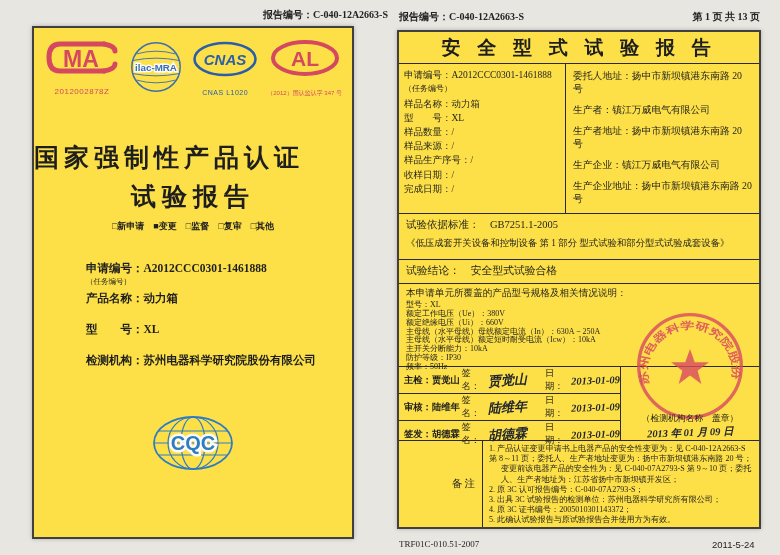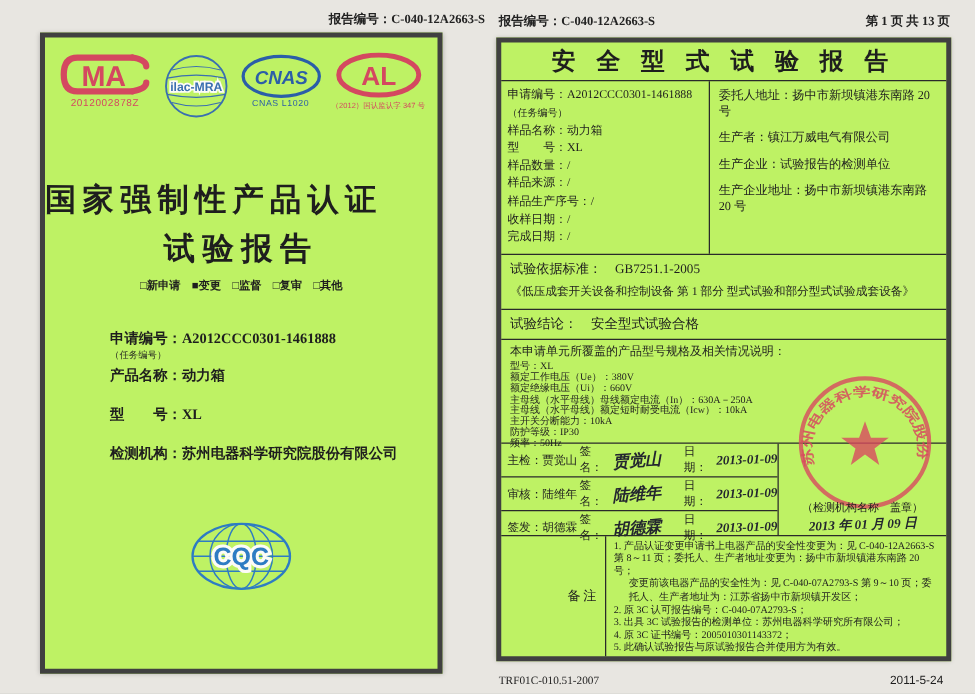--- a/index.html
+++ b/index.html
@@ -4,31 +4,31 @@
 <style>
   * { margin:0; padding:0; box-sizing:border-box; }
   html,body { background:#cfcfcb; }
   .canvas {
     position:relative; width:780px; height:555px; margin:0 auto;
     background:#e8e6e1;
     font-family:"Liberation Serif","DejaVu Serif",serif;
     color:#1e1e1e; overflow:hidden;
   }
   .page {
-    position:absolute; background:#bef264; border:4px solid #404040;
+    position:absolute; background:#fde047; border:2px solid #404040;
     box-shadow:0 0 4px rgba(0,0,0,.25);
   }
   .small-hdr { position:absolute; font-size:10px; font-weight:bold; color:#222; }
 
   
   .lp { left:32px; top:26px; width:322px; height:513px; }
   .lp-logos { position:absolute; top:12px; left:10px; right:10px; height:78px;
     display:flex; justify-content:space-between; align-items:flex-start; }
   .logo-block { display:flex; flex-direction:column; align-items:center; }
-  .logo-sub { font-size:8px; color:#d44860; font-family:"Liberation Sans",sans-serif; letter-spacing:.5px; margin-top:0; }
+  .logo-sub { font-size:8px; color:#d44860; font-family:"Liberation Sans",sans-serif; letter-spacing:.5px; margin-top:11px; }
   .logo-sub.blue { color:#2b5ea8; font-size:7px; }
   .logo-sub.tiny { font-size:6px; letter-spacing:0; }
   .lp-title1 { position:absolute; top:113px; width:100%; 
     font-size:25px; font-weight:bold; letter-spacing:5px; }
   .lp-title2 { position:absolute; top:152px; width:100%; text-align:center;
     font-size:25px; font-weight:bold; letter-spacing:6px; }
   .lp-check { position:absolute; top:192px; width:100%; text-align:center;
     font-size:9px; font-weight:bold; }
   .lp-fields { position:absolute; top:233px; left:52px; right:14px; font-size:11.5px; font-weight:600; }
   .lp-note { font-size:7.5px; font-weight:normal; margin:1px 0 4px 0; }
@@ -49,21 +49,21 @@
   .rp-standard .l1 { font-size:10.5px; margin-bottom:5px; }
   .rp-standard .l2 { font-size:9.4px; }
   .rp-conclusion { height:25px; border-bottom:1.5px solid #2a2a2a; padding:4px 7px; font-size:10.8px; }
   .rp-coverage { height:83px; border-bottom:1.5px solid #2a2a2a; padding:3px 7px; }
   .rp-coverage .cov-title { font-size:9.6px; margin-bottom:1px; }
   .rp-coverage .spec { font-size:8px; line-height:8.8px; }
   .rp-sign { height:74px; border-bottom:1.5px solid #2a2a2a; display:flex; }
   .sign-rows { width:222px; border-right:1.5px solid #2a2a2a; display:flex; flex-direction:column; }
   .sign-row { flex:1; display:flex; align-items:center; padding-left:5px; font-size:9.3px; position:relative; }
   .sign-row + .sign-row { border-top:1px solid #2a2a2a; }
-  .sign-role { width:62px; }
+  .sign-role { width:62px;font-weight:bold; }
   .sign-lab { width:14px; }
   .hand { font-style:italic; font-weight:bold; font-size:13px; color:#23262f;
     display:inline-block; transform:rotate(-4deg); width:62px; white-space:nowrap; }
   .hand-date { font-style:italic; font-weight:bold; font-size:10.5px; color:#23262f;
     display:inline-block; transform:rotate(-2deg); white-space:nowrap; }
   .stamp-cell { flex:1; position:relative; }
   .stamp-svg { position:absolute; top:-58px; left:12px; width:114px; height:114px; }
   .stamp-caption { position:absolute; bottom:15px; width:100%; text-align:center; font-size:8.8px; }
   .stamp-date { position:absolute; bottom:0px; width:100%; text-align:center; }
   .rp-remark { flex:1; display:flex; }
@@ -171,21 +171,22 @@
         <div>型　　号：XL</div>
         <div>样品数量：/</div>
         <div>样品来源：/</div>
         <div>样品生产序号：/</div>
         <div>收样日期：/</div>
         <div>完成日期：/</div>
       </div>
       <div class="rp-info-right">
         <div>委托人地址：扬中市新坝镇港东南路 20 号</div>
         <div>生产者：镇江万威电气有限公司</div>
-        <div>生产企业：试验报告的检测单位</div>
+        <div>生产者地址：扬中市新坝镇港东南路 20 号</div>
+        <div>生产企业：镇江万威电气有限公司</div>
         <div>生产企业地址：扬中市新坝镇港东南路 20 号</div>
       </div>
     </div>
 
     <div class="rp-standard">
       <div class="l1">试验依据标准：　GB7251.1-2005</div>
       <div class="l2">《低压成套开关设备和控制设备 第 1 部分 型式试验和部分型式试验成套设备》</div>
     </div>
 
     <div class="rp-conclusion">试验结论：　安全型式试验合格</div>

